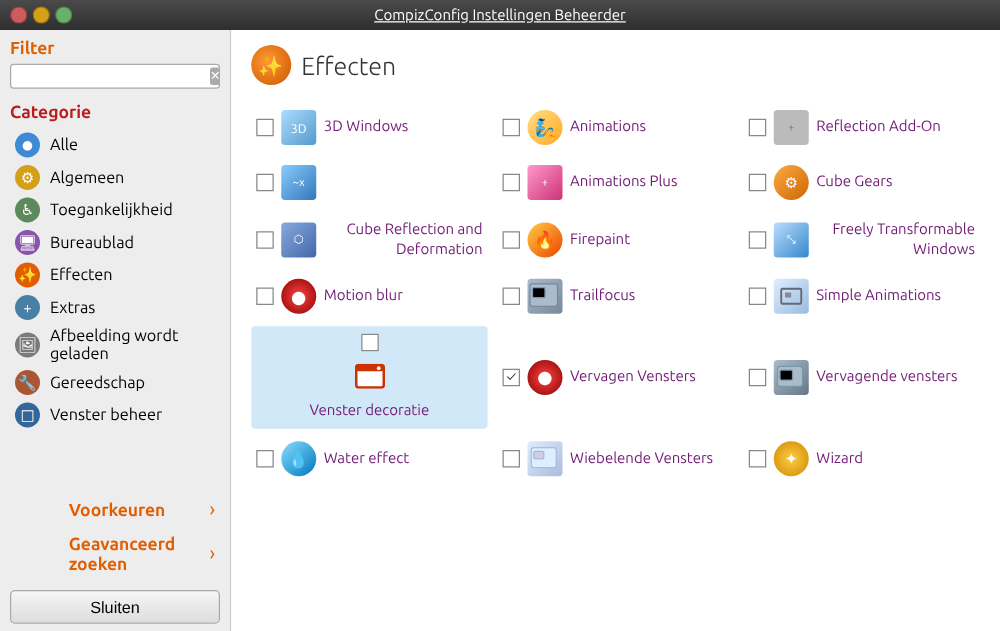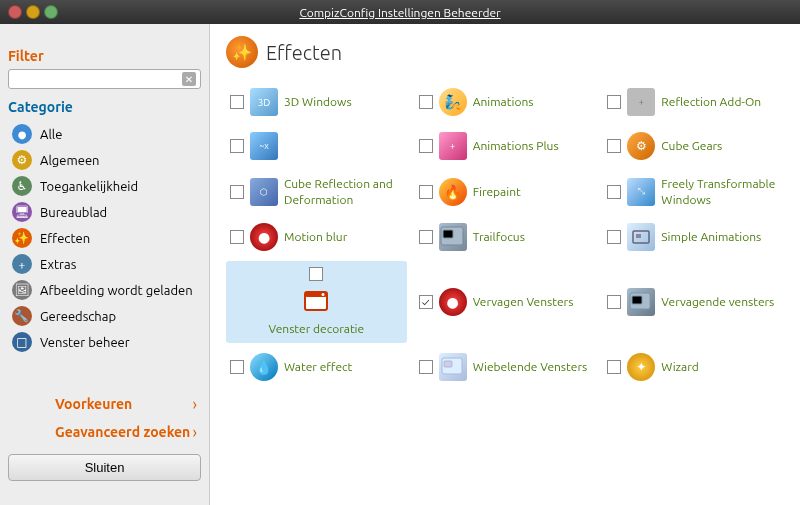--- a/index.html
+++ b/index.html
@@ -35,23 +35,23 @@
     .btn-min { background: #d4a017; }
     .btn-max { background: #6aaf6a; }
     .main-layout {
       display: flex;
       flex: 1;
       overflow: hidden;
       background: #ededed;
     }
     
     .sidebar {
-      width: 210px;
+      width: 185px;
       background: #ededed;
-      padding: 24px 8px;
+      padding: 6px 8px;
       display: flex;
       flex-direction: column;
       border-right: 1px solid #ccc;
       flex-shrink: 0;
     }
     .sidebar-filter-label {
       color: #e05e00;
       font-weight: bold;
       font-size: 14px;
       margin-bottom: 5px;
@@ -75,21 +75,21 @@
       background: #aaa;
       color: #fff;
       border: none;
       width: 14px; height: 14px;
       font-size: 10px;
       cursor: pointer;
       border-radius: 2px;
       display: flex; align-items: center; justify-content: center;
     }
     .sidebar-section-label {
-      color: #0369a1;
+      color: #b91c1c;
       font-weight: bold;
       font-size: 14px;
       margin-bottom: 6px;
     }
     .sidebar-item {
       display: flex;
       align-items: center;
       gap: 8px;
       padding: 3px 4px;
       border-radius: 3px;
@@ -190,21 +190,21 @@
     .effect-checkbox.checked::after {
       content: '✓';
       font-size: 11px;
       color: #333;
     }
     .effect-icon-wrap {
       width: 28px; height: 28px;
       flex-shrink: 0;
       display: flex; align-items: flex-start; justify-content: center;
     }
-    .effect-label { font-size: 12px; color: #4d7c0f; line-height: 1.3; }
+    .effect-label { font-size: 12px; color: #701a75; line-height: 1.3; text-align: right; }
     
     .eicon-3d { background: linear-gradient(135deg,#aaddff,#5599cc); border-radius: 3px; color:#fff; font-size:10px; display:flex;align-items:center;justify-content:center; width:28px;height:28px; }
     .eicon-anim { background: linear-gradient(135deg,#ffdd88,#ffaa22); border-radius:50%; color:#fff; font-size:14px; display:flex;align-items:center;justify-content:center; width:28px;height:28px; }
     .eicon-animadd { background:#ccc; border-radius:3px; color:#888; font-size:10px; display:flex;align-items:center;justify-content:center; width:28px;height:28px; }
     .eicon-animexp { background: linear-gradient(135deg,#88ccff,#3377bb); border-radius:3px; color:#fff; font-size:9px; display:flex;align-items:center;justify-content:center; width:28px;height:28px; }
     .eicon-animplus { background:linear-gradient(135deg,#ff99cc,#cc3377); border-radius:3px; color:#fff; font-size:9px; display:flex;align-items:center;justify-content:center; width:28px;height:28px; }
     .eicon-cuberefl { background: linear-gradient(135deg,#88aadd,#4466aa); border-radius:3px; color:#fff; font-size:9px; display:flex;align-items:center;justify-content:center; width:28px;height:28px; }
     .eicon-firepaint { background:linear-gradient(135deg,#ffcc44,#ee4400); border-radius:50%; color:#fff; font-size:14px; display:flex;align-items:center;justify-content:center; width:28px;height:28px; }
     .eicon-freelytrans { background:linear-gradient(135deg,#bbddff,#3388cc); border-radius:3px; color:#fff; font-size:9px; display:flex;align-items:center;justify-content:center; width:28px;height:28px; }
     .eicon-motionblur { background:radial-gradient(circle,#ff4444,#880000); border-radius:50%; color:#fff; font-size:14px; display:flex;align-items:center;justify-content:center; width:28px;height:28px; }

